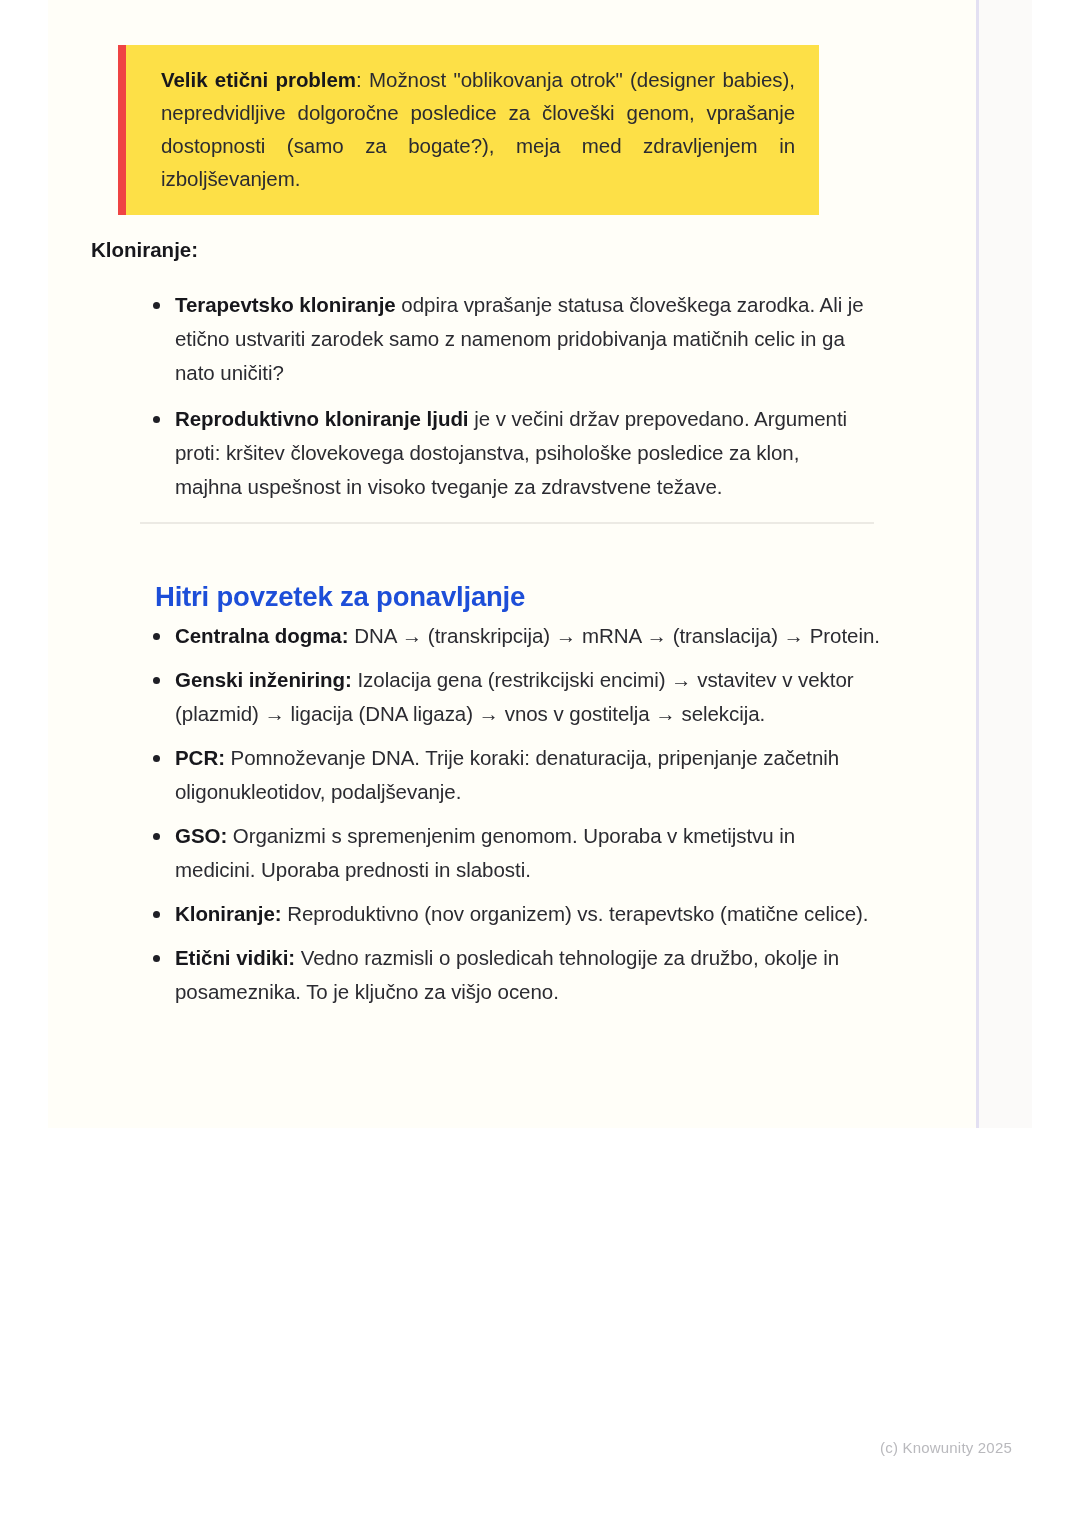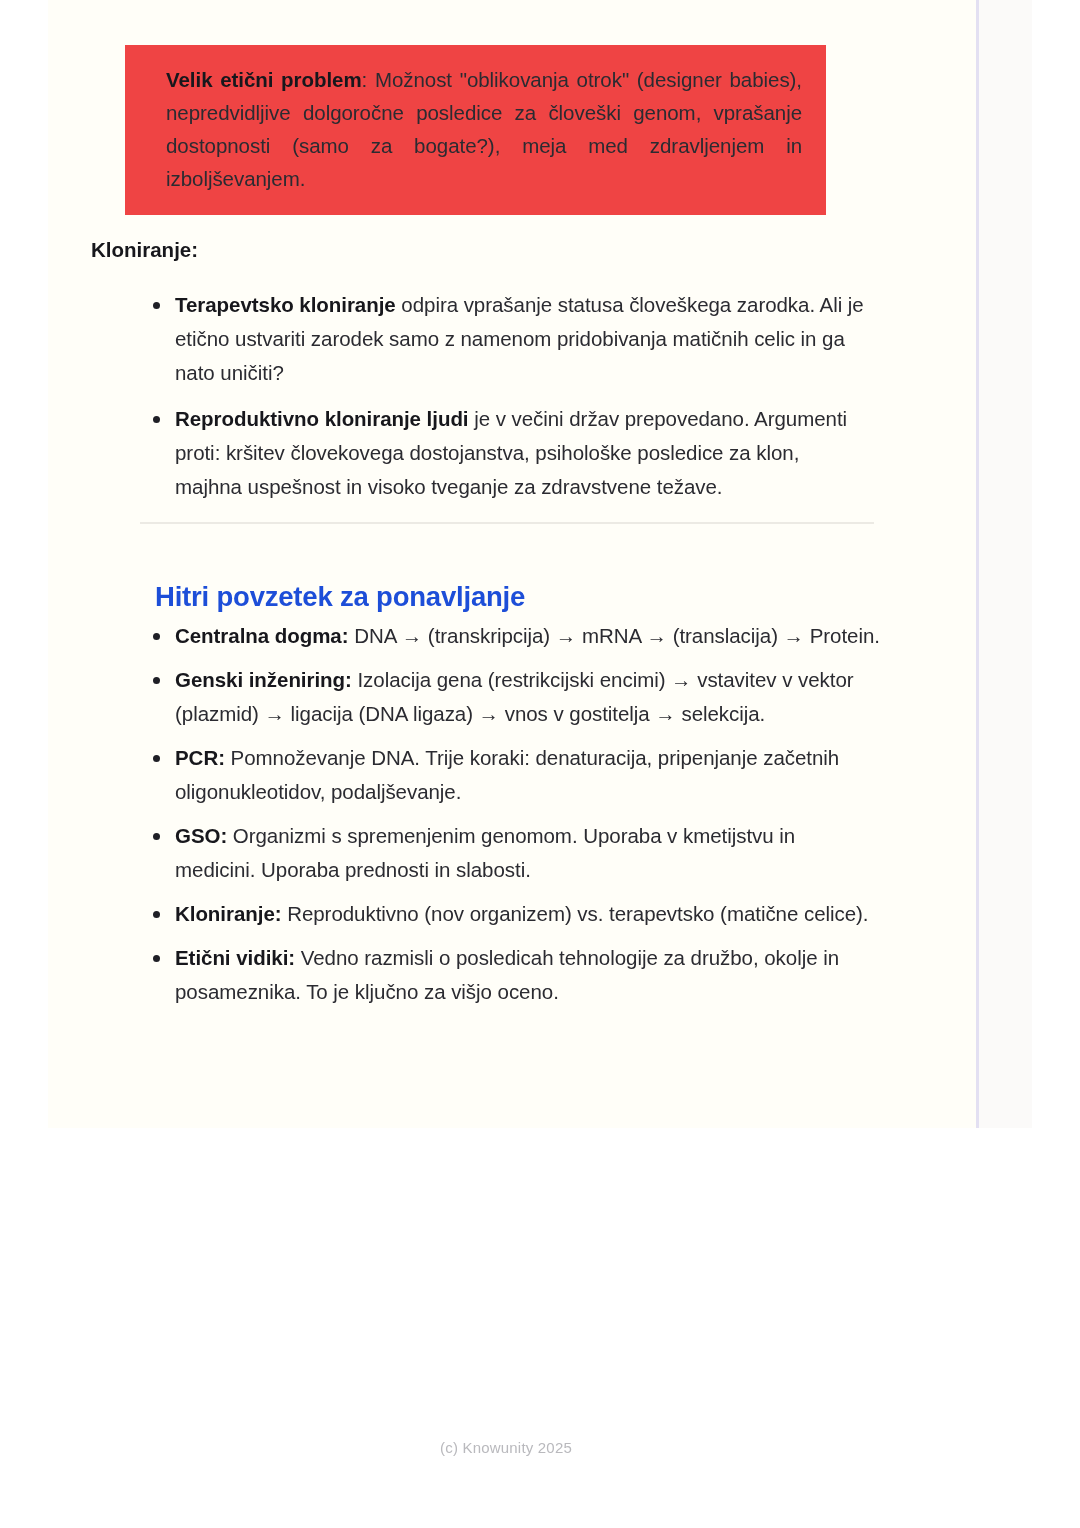--- a/index.html
+++ b/index.html
@@ -49,26 +49,26 @@
     position: absolute;
     left: 0;
     top: 0;
     width: 929px;
     height: 1128px;
   }
 
   
   .callout {
     position: absolute;
-    left: 77px;
+    left: 70px;
     top: 45px;
     width: 701px;
     box-sizing: border-box;
-    background: #ef4444;
-    border-left: 6px solid #ef4444;
+    background: #fde047;
+    border-left: 8px solid #ef4444;
     padding: 18px 24px 20px 35px;
   }
   .callout-text {
     margin: 0;
     font-size: 20.5px;
     line-height: 33px;
     color: #2b2b31;
     text-align: justify;
     text-justify: inter-word;
     letter-spacing: -0.05px;
@@ -153,21 +153,21 @@
     width: 740px;
   }
   .list-summary > li { margin-bottom: 10px; }
 
   
   .watermark {
     position: absolute;
     left: 0;
     top: 1438px;
     width: 1012px;
-    text-align: center;
+    text-align: right;
     font-size: 15px;
     line-height: 20px;
     color: #b9b9bd;
     letter-spacing: 0.2px;
   }
 </style>
 </head>
 <body>
 
 <div class="page-sheet">

